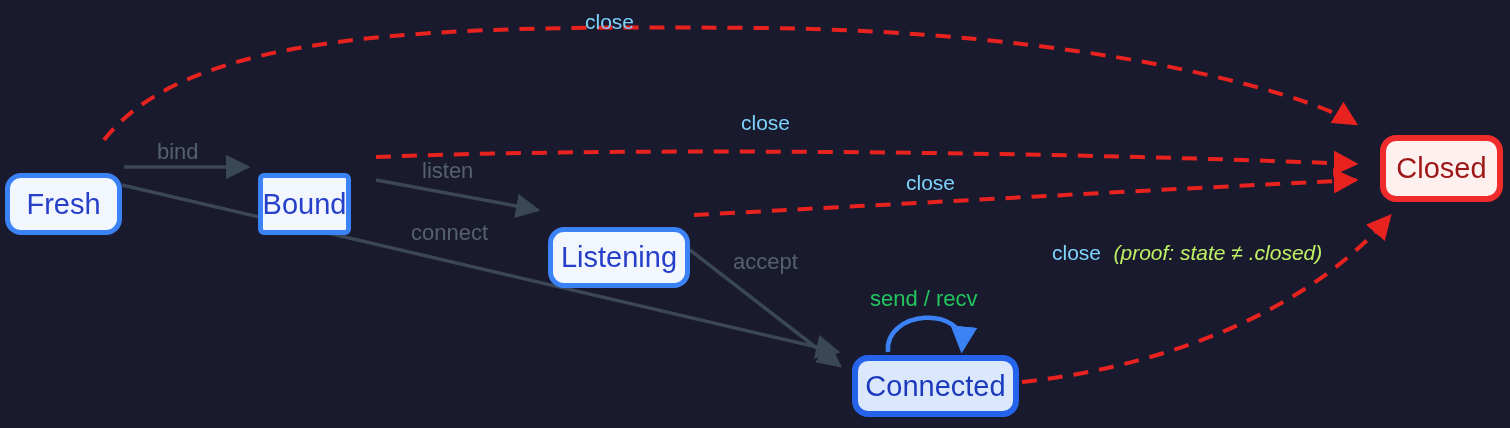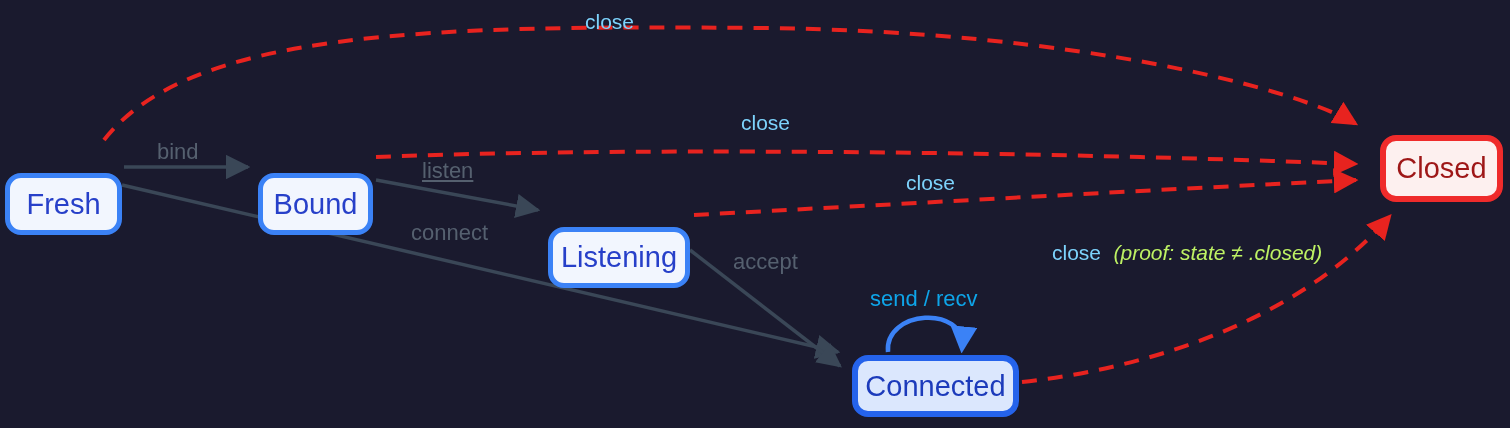--- a/index.html
+++ b/index.html
@@ -56,21 +56,21 @@
   .n-connected .node-label { color: #1c3bbb; font-size: 29px; }
   .n-closed .node-label { color: #9e1717; font-size: 29px; }
 
   .edge-label {
     position: absolute;
     white-space: nowrap;
     line-height: 1;
   }
   .lbl-gray { color: #55606f; font-size: 22px; }
   .lbl-red { color: #7dd3fc; font-size: 21px; }
-  .lbl-blue { color: #0ea5e9; font-size: 22px; }
+  .lbl-blue { color: #22c55e; font-size: 22px; }
   .lbl-green { color: #bef264; font-size: 21px; font-style: italic; }
   .proof-row { position: absolute; white-space: nowrap; line-height: 1; }
   .proof-row span { vertical-align: baseline; }
 </style>
 </head>
 <body>
 
 <div id="canvas">
 
   <svg id="edge-layer" viewBox="0 0 1510 428" xmlns="http://www.w3.org/2000/svg">
@@ -102,39 +102,39 @@
 
     <path d="M 694 215 C 900 204, 1150 190, 1356 180" stroke="#e8231f" stroke-width="4" fill="none" stroke-dasharray="15 11" marker-end="url(#arrow-red)"></path>
 
     <path d="M 1022 382 C 1150 368, 1300 320, 1390 216" stroke="#e8231f" stroke-width="4" fill="none" stroke-dasharray="15 11" marker-end="url(#arrow-red)"></path>
   </svg>
 
   <div class="node n-fresh" style="left:5px; top:137px; width:117px; height:62px;">
     <span class="node-label">Fresh</span>
   </div>
 
-  <div class="node n-bound" style="left:258px; top:137px; width:115px; height:62px;">
+  <div class="node n-bound" style="left:258px; top:137px; width:93px; height:62px;border-radius:6px;">
     <span class="node-label">Bound</span>
   </div>
 
   <div class="node n-listening" style="left:548px; top:191px; width:142px; height:61px;">
     <span class="node-label">Listening</span>
   </div>
 
   <div class="node n-connected" style="left:852px; top:355px; width:167px; height:62px;">
     <span class="node-label">Connected</span>
   </div>
 
   <div class="node n-closed" style="left:1380px; top:135px; width:123px; height:67px;">
     <span class="node-label">Closed</span>
   </div>
 
   <div class="edge-label lbl-gray" style="left:157px; top:141px;">bind</div>
 
-  <div class="edge-label lbl-gray" style="left:422px; top:160px;text-decoration:underline;">listen</div>
+  <div class="edge-label lbl-gray" style="left:422px; top:160px;">listen</div>
 
   <div class="edge-label lbl-gray" style="left:411px; top:222px;">connect</div>
 
   <div class="edge-label lbl-gray" style="left:733px; top:251px;">accept</div>
 
   <div class="edge-label lbl-blue" style="left:870px; top:288px;">send / recv</div>
 
   <div class="edge-label lbl-red" style="left:585px; top:11px;">close</div>
 
   <div class="edge-label lbl-red" style="left:741px; top:112px;">close</div>

